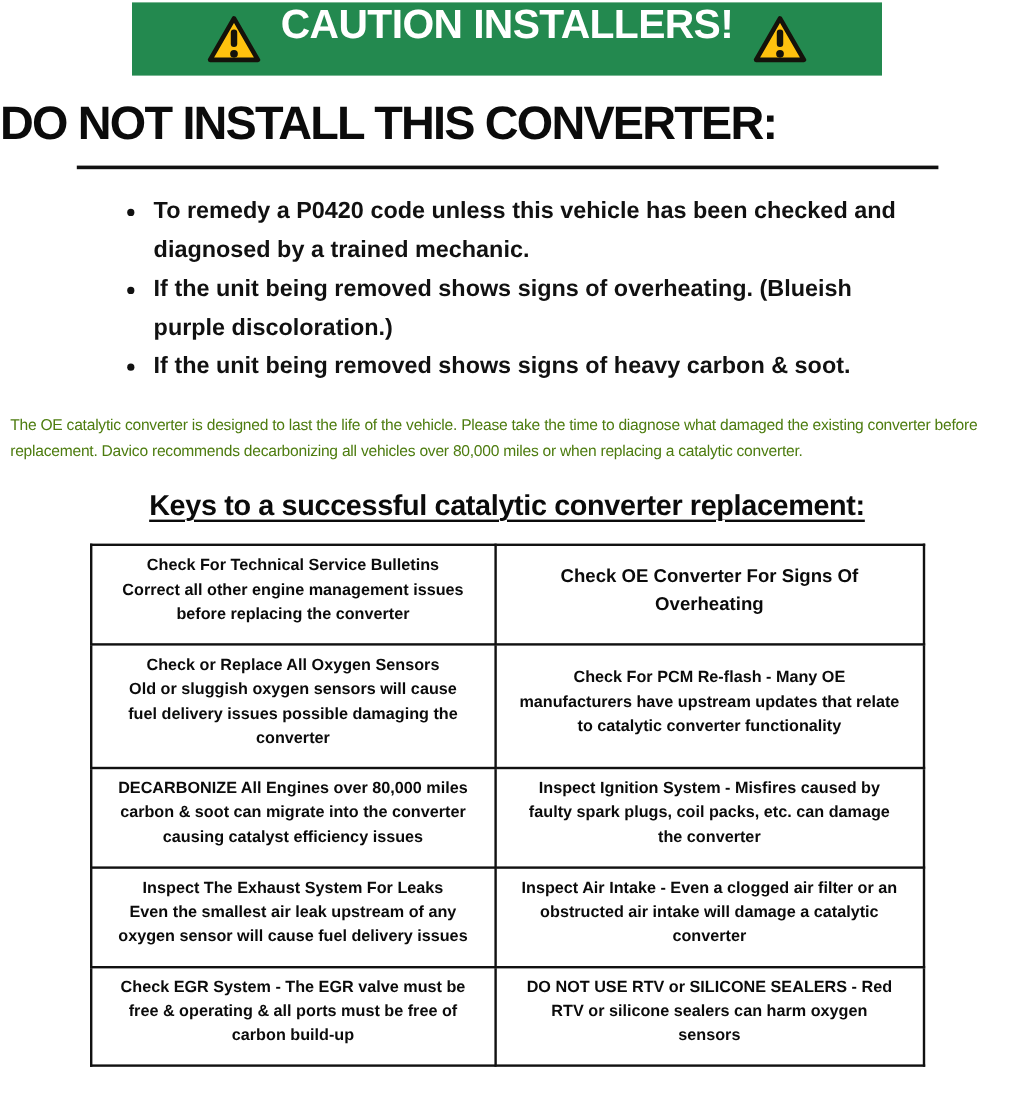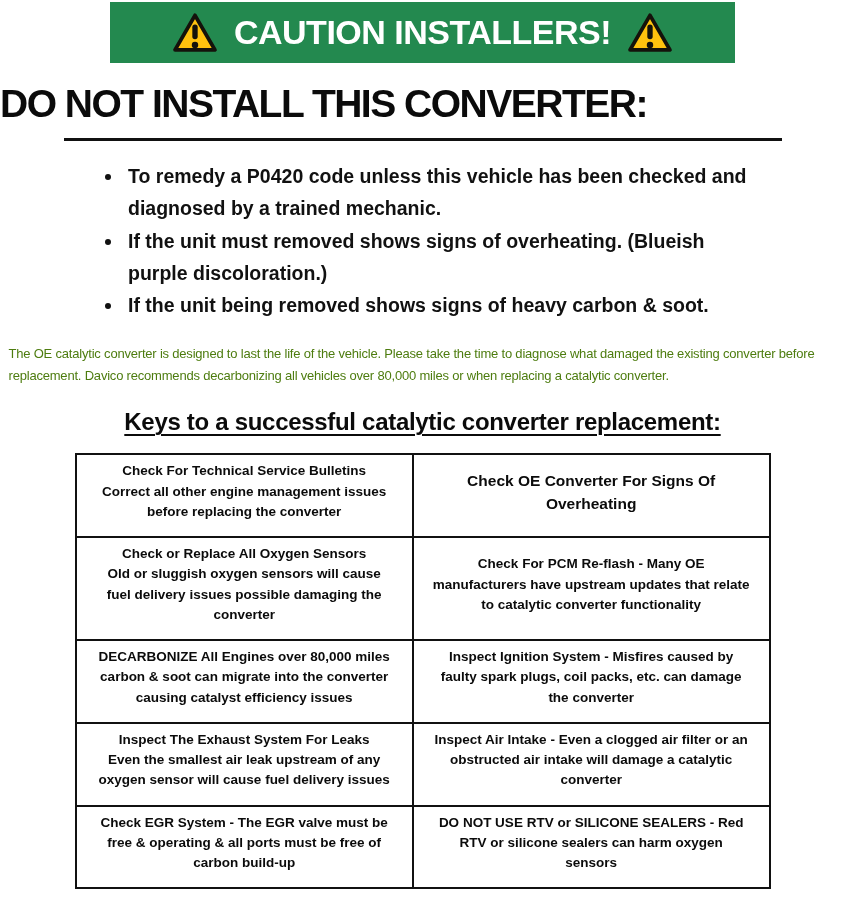--- a/index.html
+++ b/index.html
@@ -13,21 +13,20 @@
   }
   .page { width: 845px; height: 919px; position: relative; }
 
   
   .banner {
     width: 625px;
     height: 61px;
     margin: 2px auto 0 auto;
     background: #23894f;
     display: flex;
-    align-items: center;
     justify-content: center;
     gap: 16px;
   }
   .banner-text {
     color: #ffffff;
     font-weight: bold;
     font-size: 34px;
     letter-spacing: -0.5px;
   }
   .tri { display: inline-flex; align-items: center; }
@@ -139,21 +138,21 @@
       </svg>
     </span>
   </header>
 
   <h1 class="title">DO NOT INSTALL THIS CONVERTER:</h1>
 
   <div class="rule"></div>
 
   <ul class="warning-list">
     <li>To remedy a P0420 code unless this vehicle has been checked and diagnosed by a trained mechanic.</li>
-    <li>If the unit must removed shows signs of overheating. (Blueish purple discoloration.)</li>
+    <li>If the unit being removed shows signs of overheating. (Blueish purple discoloration.)</li>
     <li>If the unit being removed shows signs of heavy carbon &amp; soot.</li>
   </ul>
 
   <p class="para">The OE catalytic converter is designed to last the life of the vehicle. Please take the time to diagnose what damaged the existing converter before replacement. Davico recommends decarbonizing all vehicles over 80,000 miles or when replacing a catalytic converter.</p>
 
   <h2 class="keys-heading">Keys to a successful catalytic converter replacement:</h2>
 
   <table class="keys-table">
     <colgroup>
         <col class="c-left">

